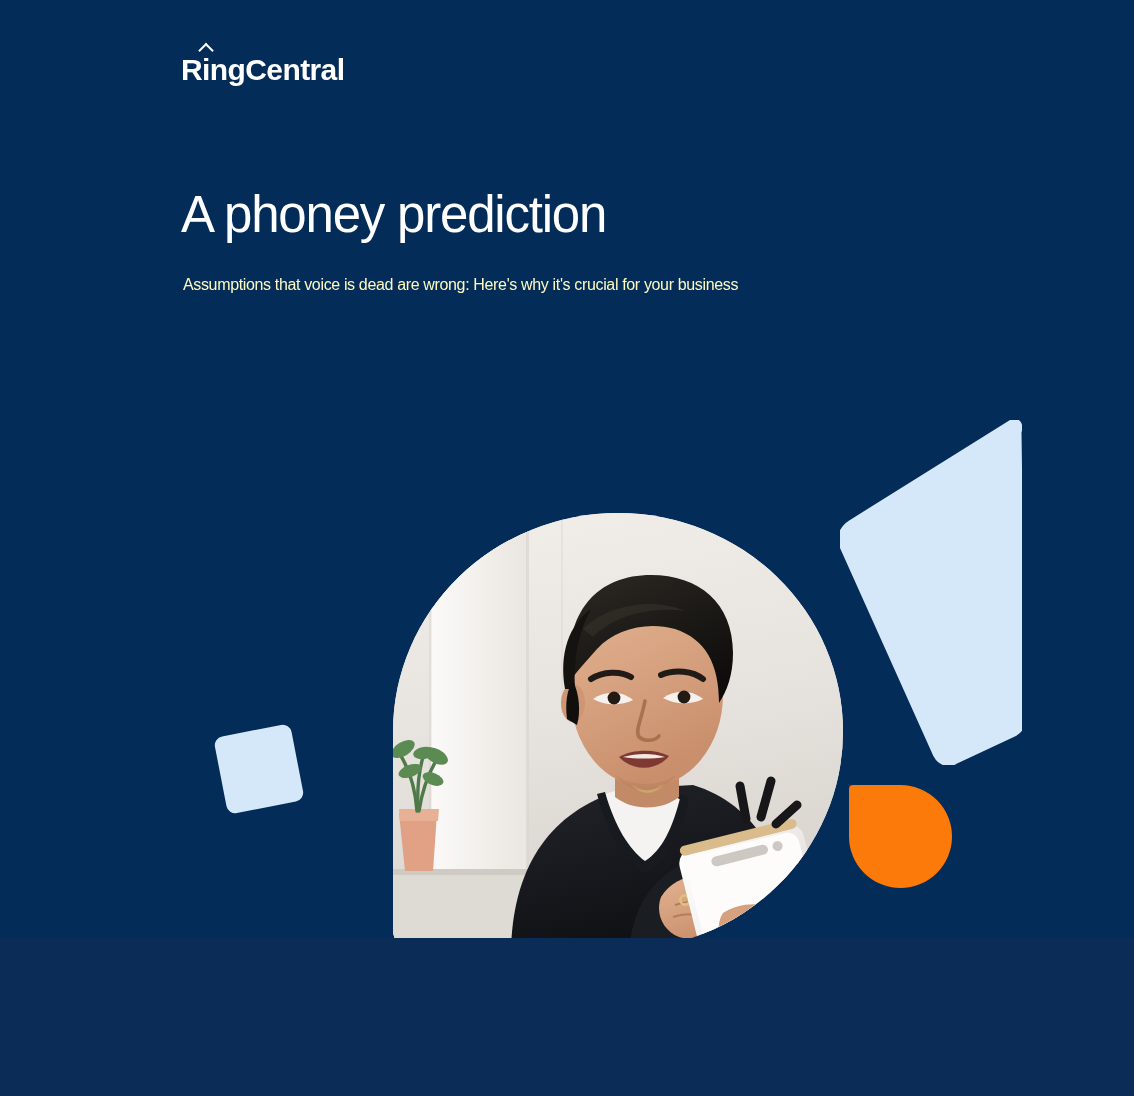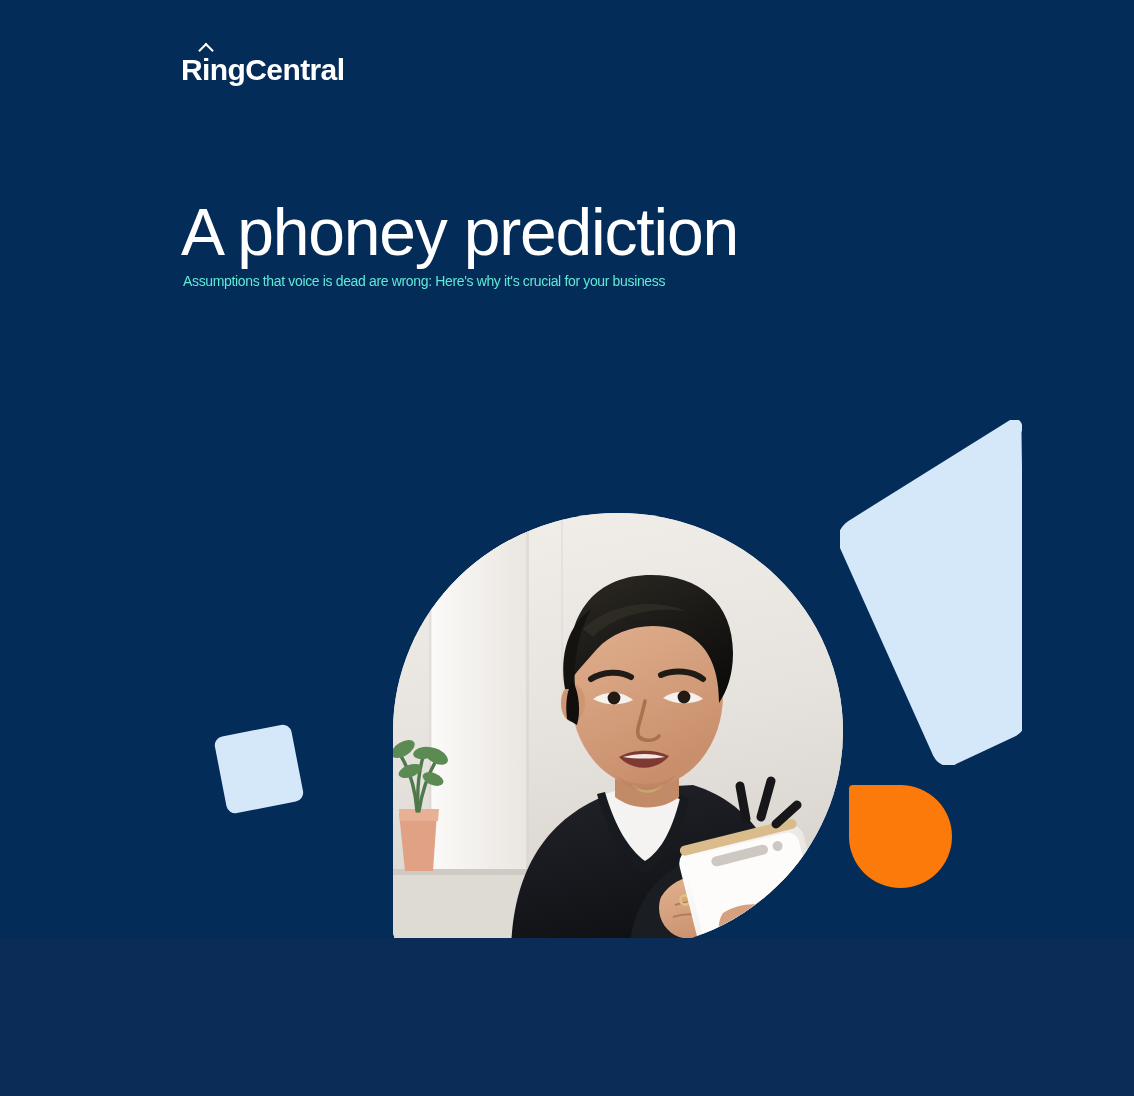--- a/index.html
+++ b/index.html
@@ -45,33 +45,33 @@
     transform: translateX(-50%) rotate(45deg);
   }
 
   
   #headline {
     position: absolute;
     left: 181px;
     top: 154px;
     width: 780px;
     color: #ffffff;
-    font-size: 66px;
+    font-size: 51px;
     font-weight: 300;
     letter-spacing: -1.2px;
     line-height: 1.05;
     white-space: nowrap;
   }
   #subtitle {
     position: absolute;
     left: 183px;
     top: 258px;
     width: 620px;
-    color: #5eead4;
-    font-size: 14px;
+    color: #fef9c3;
+    font-size: 16px;
     font-weight: 500;
     letter-spacing: -0.35px;
     line-height: 1.36;
   }
 
   
   .shape { position: absolute; }
 
   
   #shape-small-square {

